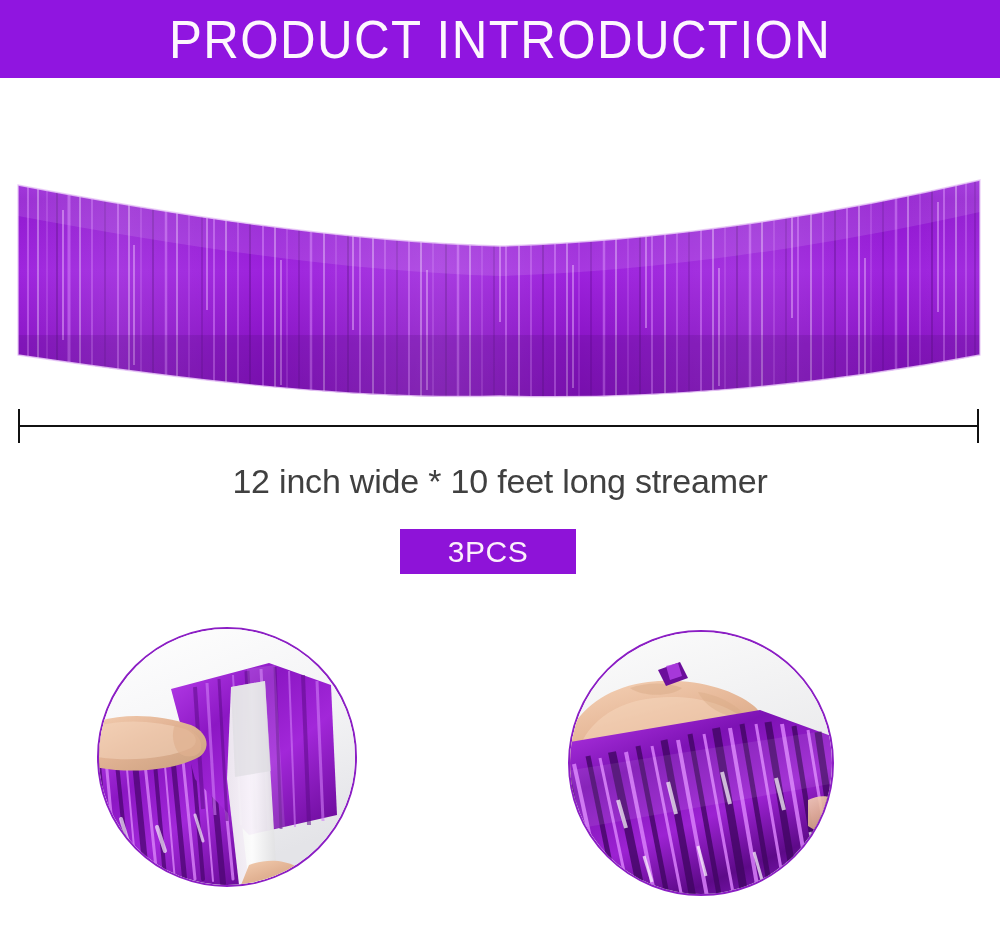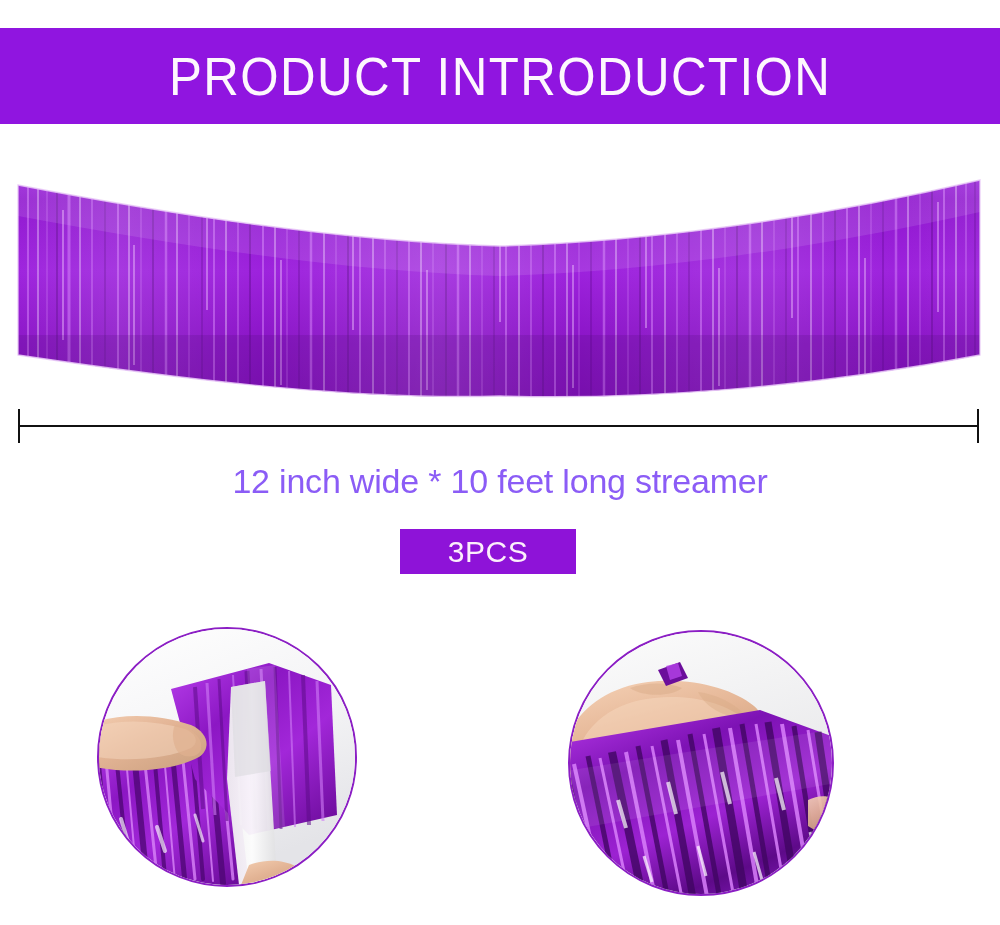--- a/index.html
+++ b/index.html
@@ -15,26 +15,25 @@
     font-family: "Liberation Sans", sans-serif;
     background: #ffffff;
   }
 
   
   .header-banner {
     position: absolute;
     left: 0;
     top: 0;
     width: 1000px;
-    height: 96px;
+    height: 78px;
     background: #9015e0;
     display: flex;
     align-items: center;
     justify-content: center;
-    margin-top: 28px;
   }
   .header-title {
     color: #fdf7fd;
     font-family: "Liberation Sans", sans-serif;
     font-size: 53px;
     font-weight: 400;
     letter-spacing: 1.5px;
     line-height: 1;
     transform: scaleX(0.93);
     white-space: nowrap;
@@ -67,21 +66,21 @@
 
   
   .spec-caption {
     position: absolute;
     left: 0;
     top: 462px;
     width: 1000px;
     text-align: center;
     font-family: "Liberation Sans", sans-serif;
     font-size: 34px;
-    color: #8b5cf6;
+    color: #404040;
     letter-spacing: -0.2px;
     white-space: nowrap;
   }
 
   
   .qty-badge {
     position: absolute;
     left: 400px;
     top: 529px;
     width: 176px;

